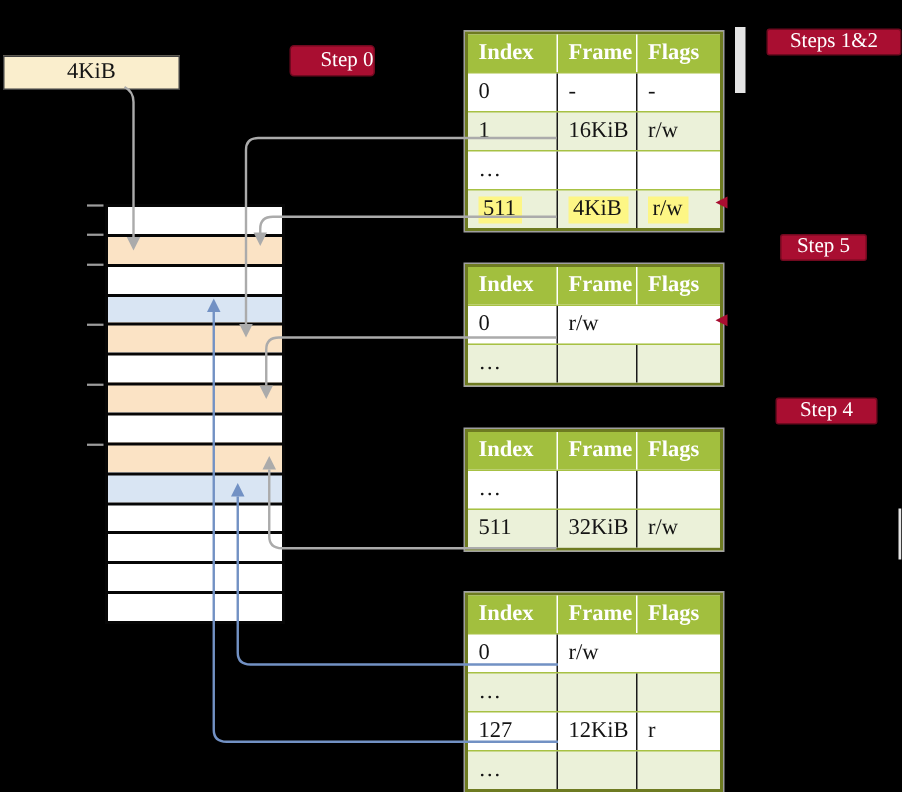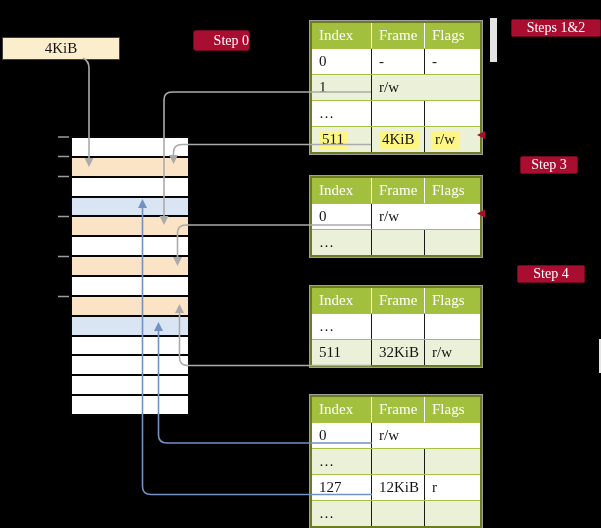--- a/index.html
+++ b/index.html
@@ -54,21 +54,21 @@
   .pt-row, .pt-head {
     display:grid; grid-template-columns:59px 53px 56px;
   }
   .pt-head { height:25px; background:#a2bf3e; }
   .pt-row  { height:25px; border-top:1.5px solid #a7c144; }
   .pt-row.shaded { background:#ebf1d9; }
   .pt-cell, .pt-hcell {
     display:flex; align-items:center; padding-left:7px;
     box-sizing:border-box; overflow:hidden; white-space:nowrap;
   }
-  .pt-hcell { color:#fff; font-weight:normal; font-size:15px;text-align:right; }
+  .pt-hcell { color:#fff; font-weight:bold; font-size:15px;text-align:right; }
   .pt-hcell + .pt-hcell { border-left:1.5px solid #ffffff; }
   .pt-cell  { color:#141414; font-size:15px; }
   .pt-cell + .pt-cell { border-left:1px solid #1a1a1a; }
   .hl { background:#fdf685; padding:0 4px 1px 3px; }
 
   
   #overlay {
     position:absolute; left:0; top:0; width:601px; height:528px;
     z-index:6; pointer-events:none;
   }
@@ -80,21 +80,21 @@
   <span>4KiB</span>
 </div>
 
 <div class="badge" id="badge-step0">
     <span>Step 0</span>
   </div>
 <div class="badge" id="badge-steps12">
     <span>Steps 1&amp;2</span>
   </div>
 <div class="badge" id="badge-step3">
-    <span>Step 3</span>
+    <span>Step 5</span>
   </div>
 <div class="badge" id="badge-step4">
     <span>Step 4</span>
   </div>
 
 <div id="memory-strip">
     <div class="strip-row free"></div>
     <div class="strip-row pagetable"></div>
     <div class="strip-row free"></div>
     <div class="strip-row data"></div>
@@ -116,20 +116,21 @@
       <div class="pt-hcell">Frame</div>
       <div class="pt-hcell">Flags</div>
     </div>
     <div class="pt-row">
       <div class="pt-cell">0</div>
       <div class="pt-cell">-</div>
       <div class="pt-cell">-</div>
     </div>
     <div class="pt-row shaded">
       <div class="pt-cell">1</div>
+      <div class="pt-cell">16KiB</div>
       <div class="pt-cell">r/w</div>
     </div>
     <div class="pt-row">
       <div class="pt-cell">…</div>
       <div class="pt-cell"></div>
       <div class="pt-cell"></div>
     </div>
     <div class="pt-row shaded">
       <div class="pt-cell">
         <span class="hl">511</span>

